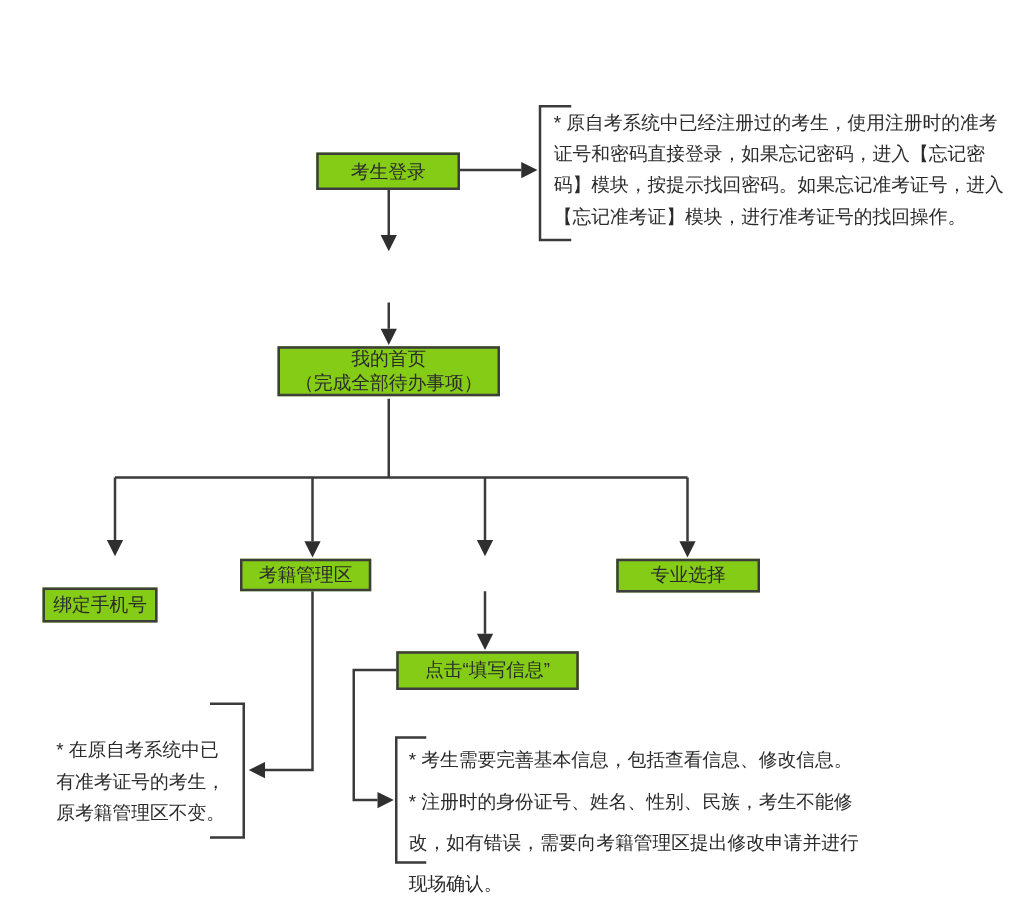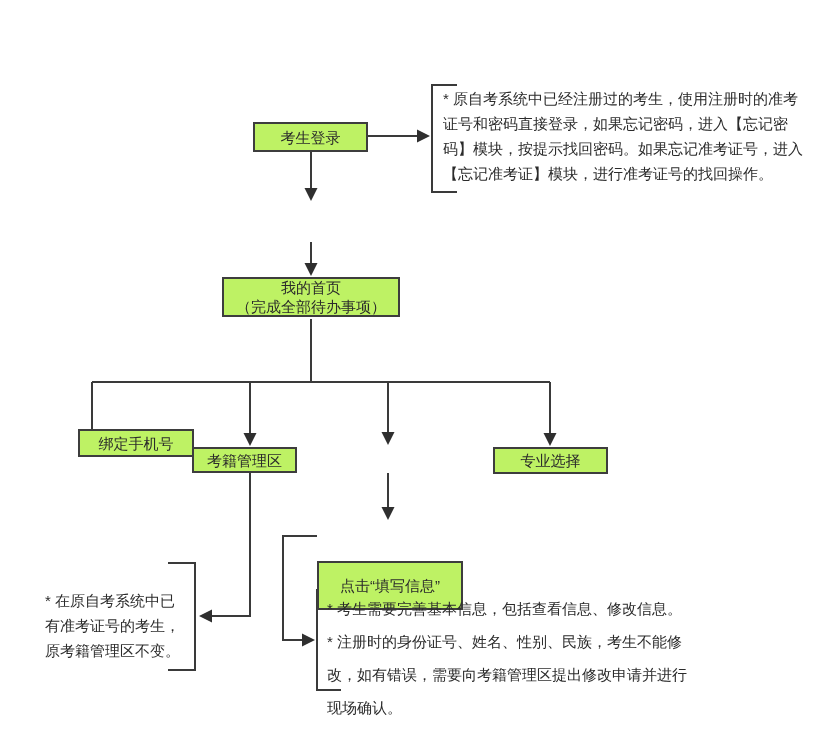--- a/index.html
+++ b/index.html
@@ -26,21 +26,21 @@
     stroke: #3a3a3a;
     stroke-width: 2;
   }
   .connectors polygon {
     fill: #2f2f2f;
     stroke: none;
   }
   .node {
     position: absolute;
     box-sizing: border-box;
-    background: #bef264;
+    background: #84cc16;
     border: 2px solid #3d3d3d;
     display: flex;
     align-items: center;
     justify-content: center;
     text-align: center;
     font-size: 15px;
     line-height: 19px;
     white-space: pre-line;
     color: #2b2b2b;
   }
@@ -98,28 +98,28 @@
     <path d="M168 563 H195 V670 H168"></path>
     <path d="M341 590 H317 V690 H341"></path>
   </svg>
 
   <div class="node" style="left:253px; top:122px; width:115px; height:30px;">考生登录</div>
 
 
   <div class="node" style="left:222px; top:277px; width:178px; height:40px;">我的首页
 （完成全部待办事项）</div>
 
-  <div class="node" style="left:34px; top:429px; width:116px; height:28px;margin-left:44px;">绑定手机号</div>
+  <div class="node" style="left:34px; top:470px; width:92px; height:28px;">绑定手机号</div>
 
   <div class="node" style="left:192px; top:447px; width:105px; height:26px;">考籍管理区</div>
 
 
   <div class="node" style="left:493px; top:447px; width:115px; height:27px;">专业选择</div>
 
-  <div class="node" style="left:317px; top:521px; width:146px; height:49px;margin-top:40px;">点击“填写信息”</div>
+  <div class="node" style="left:317px; top:521px; width:146px; height:31px;">点击“填写信息”</div>
 
   <div class="note note-small" style="left:443px; top:86px; width:376px;">* 原自考系统中已经注册过的考生，使用注册时的准考
 证号和密码直接登录，如果忘记密码，进入【忘记密
 码】模块，按提示找回密码。如果忘记准考证号，进入
 【忘记准考证】模块，进行准考证号的找回操作。</div>
 
   <div class="note note-small" style="left:45px; top:588px; width:152px;">* 在原自考系统中已
 有准考证号的考生，
 原考籍管理区不变。</div>
 

